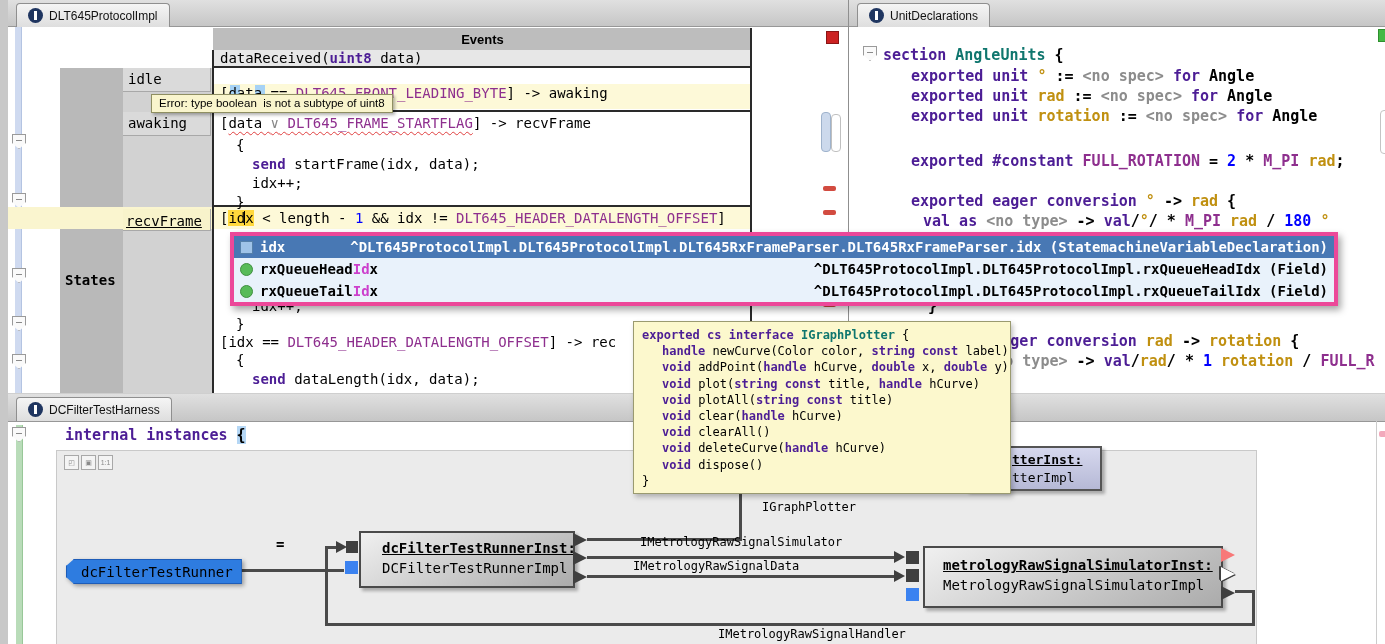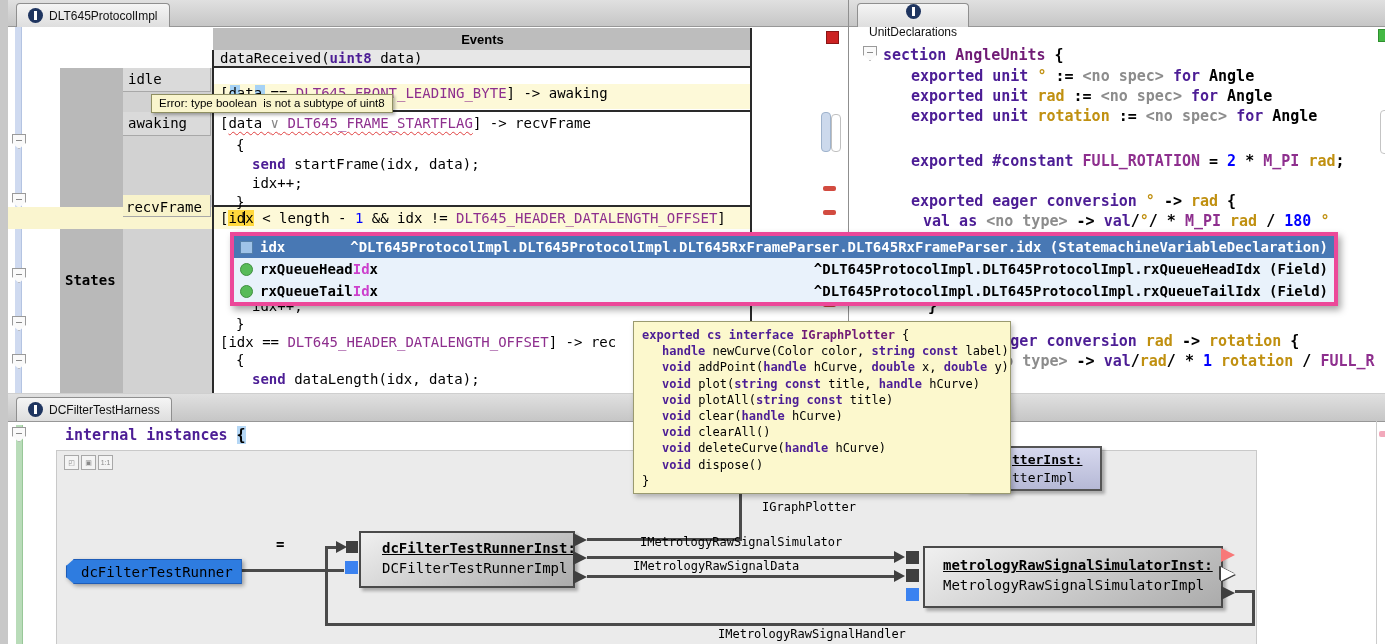--- a/index.html
+++ b/index.html
@@ -11,21 +11,21 @@
   .mpsicon{width:15px;height:15px;border-radius:50%;background:#1f3560;position:relative;flex:none;}
   .mpsicon::after{content:"";position:absolute;left:6px;top:3px;width:3px;height:9px;background:#fff;}
   
   .cl{position:absolute;font:14px "DejaVu Sans Mono",monospace;line-height:19px;white-space:pre;color:#000;}
   .rl{position:absolute;font:bold 15px "DejaVu Sans Mono",monospace;line-height:20px;white-space:pre;color:#000;}
   .tok.k{color:#4c1d95;font-weight:bold;}
   .tok.c{color:#8e2f8e;}
   .tok.n{color:#0000ff;}
   .tok.u{color:#c09010;font-weight:bold;}
   .tok.g{color:#8c8c8c;}
-  .tok.b{color:#701a75;font-weight:bold;}
+  .tok.b{color:#0f766e;font-weight:bold;}
   .tok.m{color:#cc3fcc;}
   .tok.ph{color:#888;}
   .tok.sel{background:#ffd83d;}
   .tok.selb{background:#b5d7f5;color:#000;}
   .tok.w{text-decoration:underline;text-decoration-style:wavy;text-decoration-color:#e04040;text-decoration-thickness:1px;text-underline-offset:3px;}
   .tok.caret{display:inline-block;width:2px;height:14px;background:#000;vertical-align:-2px;margin:0 -1px;}
   
   .fold{position:absolute;width:12px;height:13px;background:#fafafa;border:1px solid #9a9a9a;clip-path:polygon(0 0,100% 0,100% 60%,50% 100%,0 60%);}
   .fold::after{content:"";position:absolute;left:3px;top:5px;width:6px;height:1px;background:#8a8a8a;}
   
@@ -73,21 +73,21 @@
   <div class="pane" style="left:0;top:394px;width:1385px;height:250px;border-top:1px solid #8f8f8f;"></div>
 
   <div class="tabbar" style="left:0;top:0;width:840px;height:26px;"></div>
   <div class="tabbar" style="left:841px;top:0;width:544px;height:26px;"></div>
   <div class="tabbar" style="left:0;top:394px;width:1385px;height:27px;"></div>
 
   <div class="tab" style="left:8px;top:3px;">
     <span class="mpsicon"></span>
     <span>DLT645ProtocolImpl</span>
   </div>
-  <div class="tab" style="left:849px;top:3px;flex-direction:column;">
+  <div class="tab" style="left:849px;top:3px;">
     <span class="mpsicon"></span>
     <span>UnitDeclarations</span>
   </div>
   <div class="tab" style="left:8px;top:397px;">
     <span class="mpsicon"></span>
     <span>DCFilterTestHarness</span>
   </div>
 
   <div class="abs" style="left:7px;top:27px;width:6px;height:366px;background:#cfdaf0;border-right:1px solid #b4c4e2;"></div>
   <div class="fold" style="left:4px;top:134px;"></div>
@@ -106,21 +106,21 @@
 
   <div class="abs" style="left:0;top:207px;width:204px;height:22px;background:#faf5cf;"></div>
   <div class="abs" style="left:206px;top:207px;width:537px;height:22px;background:#fdf9d8;"></div>
 
   <div class="abs" style="left:206px;top:84px;width:537px;height:25px;background:#fdf9d8;"></div>
   <div class="abs" style="left:222px;top:85px;width:10px;height:11px;background:#a6d2f5;"></div>
   <div class="abs" style="left:247px;top:85px;width:10px;height:11px;background:#a6d2f5;"></div>
 
   <div class="abs" style="left:115px;top:68px;width:88px;height:24px;background:#dadada;border-bottom:1px solid #a8a8a8;border-right:1px solid #a8a8a8;font:14px 'DejaVu Sans Mono',monospace;padding:3px 0 0 5px;box-sizing:border-box;">idle</div>
   <div class="abs" style="left:115px;top:112px;width:88px;height:24px;background:#dadada;border-bottom:1px solid #a8a8a8;border-right:1px solid #a8a8a8;font:14px 'DejaVu Sans Mono',monospace;padding:3px 0 0 5px;box-sizing:border-box;">awaking</div>
-  <div class="abs" style="left:115px;top:195px;width:88px;height:22px;background:#f8f3cb;border-bottom:1px solid #a8a8a8;border-right:1px solid #a8a8a8;font:14px 'DejaVu Sans Mono',monospace;padding:4px 0 0 3px;box-sizing:border-box;">recvFrame</div>
+  <div class="abs" style="left:115px;top:209px;width:88px;height:22px;background:#f8f3cb;border-bottom:1px solid #a8a8a8;border-right:1px solid #a8a8a8;font:14px 'DejaVu Sans Mono',monospace;padding:4px 0 0 3px;box-sizing:border-box;text-decoration:underline;">recvFrame</div>
 
   <div class="vline" style="left:204px;top:50px;height:343px;"></div>
   <div class="vline" style="left:742px;top:28px;height:365px;"></div>
   <div class="hline" style="left:204px;top:66px;width:540px;"></div>
   <div class="hline" style="left:204px;top:110px;width:540px;"></div>
   <div class="hline" style="left:204px;top:205px;width:540px;"></div>
 
   <div class="cl" style="left:212px;top:84px;"><span class="tok t">[data == </span><span class="tok c">DLT645_FRONT_LEADING_BYTE</span><span class="tok t">] -&gt; awaking</span></div>
 
   <div class="cl" style="left:212px;top:114px;"><span class="tok t">[</span><span class="tok t w">data </span><span class="tok ph w">∨</span><span class="tok t w"> </span><span class="tok c w">DLT645_FRAME_STARTFLAG</span><span class="tok t">] -&gt; recvFrame</span></div>

